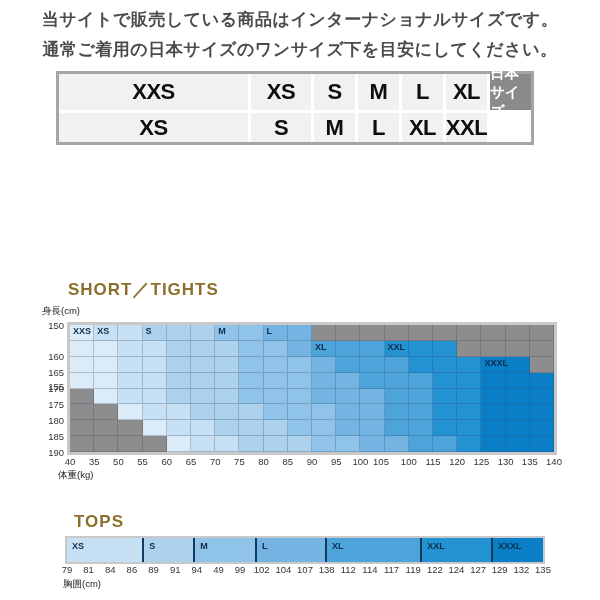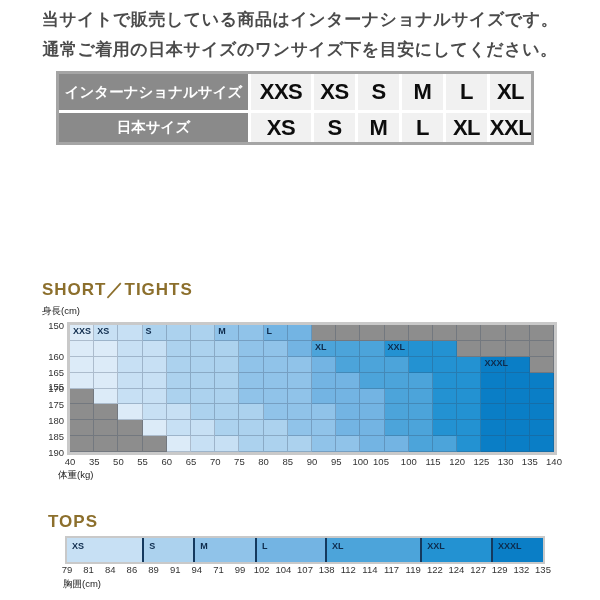--- a/index.html
+++ b/index.html
@@ -13,21 +13,21 @@
   .conv{position:absolute;left:56px;top:71px;display:grid;
         grid-template-columns:189px 60px 41px 41px 41px 41px 41px;
         grid-template-rows:36px 29px;gap:3px;border:3px solid #a5a5a5;background:#fff;}
   .ch{background:#8a8a8a;color:#fff;font-weight:bold;font-size:14.5px;
       display:flex;align-items:center;justify-content:center;}
   .cv{background:#f1f1f1;color:#0d0d0d;font-weight:bold;font-size:22px;letter-spacing:-.5px;
       display:flex;align-items:center;justify-content:center;}
 
   .section-title{position:absolute;left:40px;top:199px;font-size:14px;color:#333;}
 
-  .gold-title{position:absolute;font-size:17px;font-weight:bold;color:#8c6f2c;letter-spacing:1px;}
+  .gold-title{position:absolute;font-size:17px;font-weight:bold;color:#8c6f2c;letter-spacing:1px;margin-left:26px;}
   #tights-title{left:42px;top:278px;}
   #tops-title{left:48px;top:512px;}
 
   .axis-label{position:absolute;font-size:9.5px;color:#222;}
   #tights-ylabel{left:42px;top:305px;}
   #tights-xlabel{left:58px;top:469px;}
   #tops-xlabel{left:63px;top:578px;}
 
   
   .grid-frame{position:absolute;left:67px;top:322px;width:484px;height:127px;
@@ -54,21 +54,20 @@
 </style>
 </head>
 <body>
 
 <div class="page">
 
   <div class="intro" id="intro1">当サイトで販売している商品はインターナショナルサイズです。</div>
   <div class="intro" id="intro2">通常ご着用の日本サイズのワンサイズ下を目安にしてください。</div>
 
   <div class="conv">
-    <div class="ch">インターナショナルサイズ</div>
     <div class="cv">XXS</div>
     <div class="cv">XS</div>
     <div class="cv">S</div>
     <div class="cv">M</div>
     <div class="cv">L</div>
     <div class="cv">XL</div>
     <div class="ch">日本サイズ</div>
     <div class="cv">XS</div>
     <div class="cv">S</div>
     <div class="cv">M</div>
@@ -316,21 +315,21 @@
       </div>
   </div>
   <div class="tops-ticks">
       <span style="left: calc(0% - 13px);">79</span>
       <span style="left: calc(4.54545% - 13px);">81</span>
       <span style="left: calc(9.09091% - 13px);">84</span>
       <span style="left: calc(13.6364% - 13px);">86</span>
       <span style="left: calc(18.1818% - 13px);">89</span>
       <span style="left: calc(22.7273% - 13px);">91</span>
       <span style="left: calc(27.2727% - 13px);">94</span>
-      <span style="left: calc(31.8182% - 13px);">71</span>
+      <span style="left: calc(31.8182% - 13px);">49</span>
       <span style="left: calc(36.3636% - 13px);">99</span>
       <span style="left: calc(40.9091% - 13px);">102</span>
       <span style="left: calc(45.4545% - 13px);">104</span>
       <span style="left: calc(50% - 13px);">107</span>
       <span style="left: calc(54.5455% - 13px);">138</span>
       <span style="left: calc(59.0909% - 13px);">112</span>
       <span style="left: calc(63.6364% - 13px);">114</span>
       <span style="left: calc(68.1818% - 13px);">117</span>
       <span style="left: calc(72.7273% - 13px);">119</span>
       <span style="left: calc(77.2727% - 13px);">122</span>

